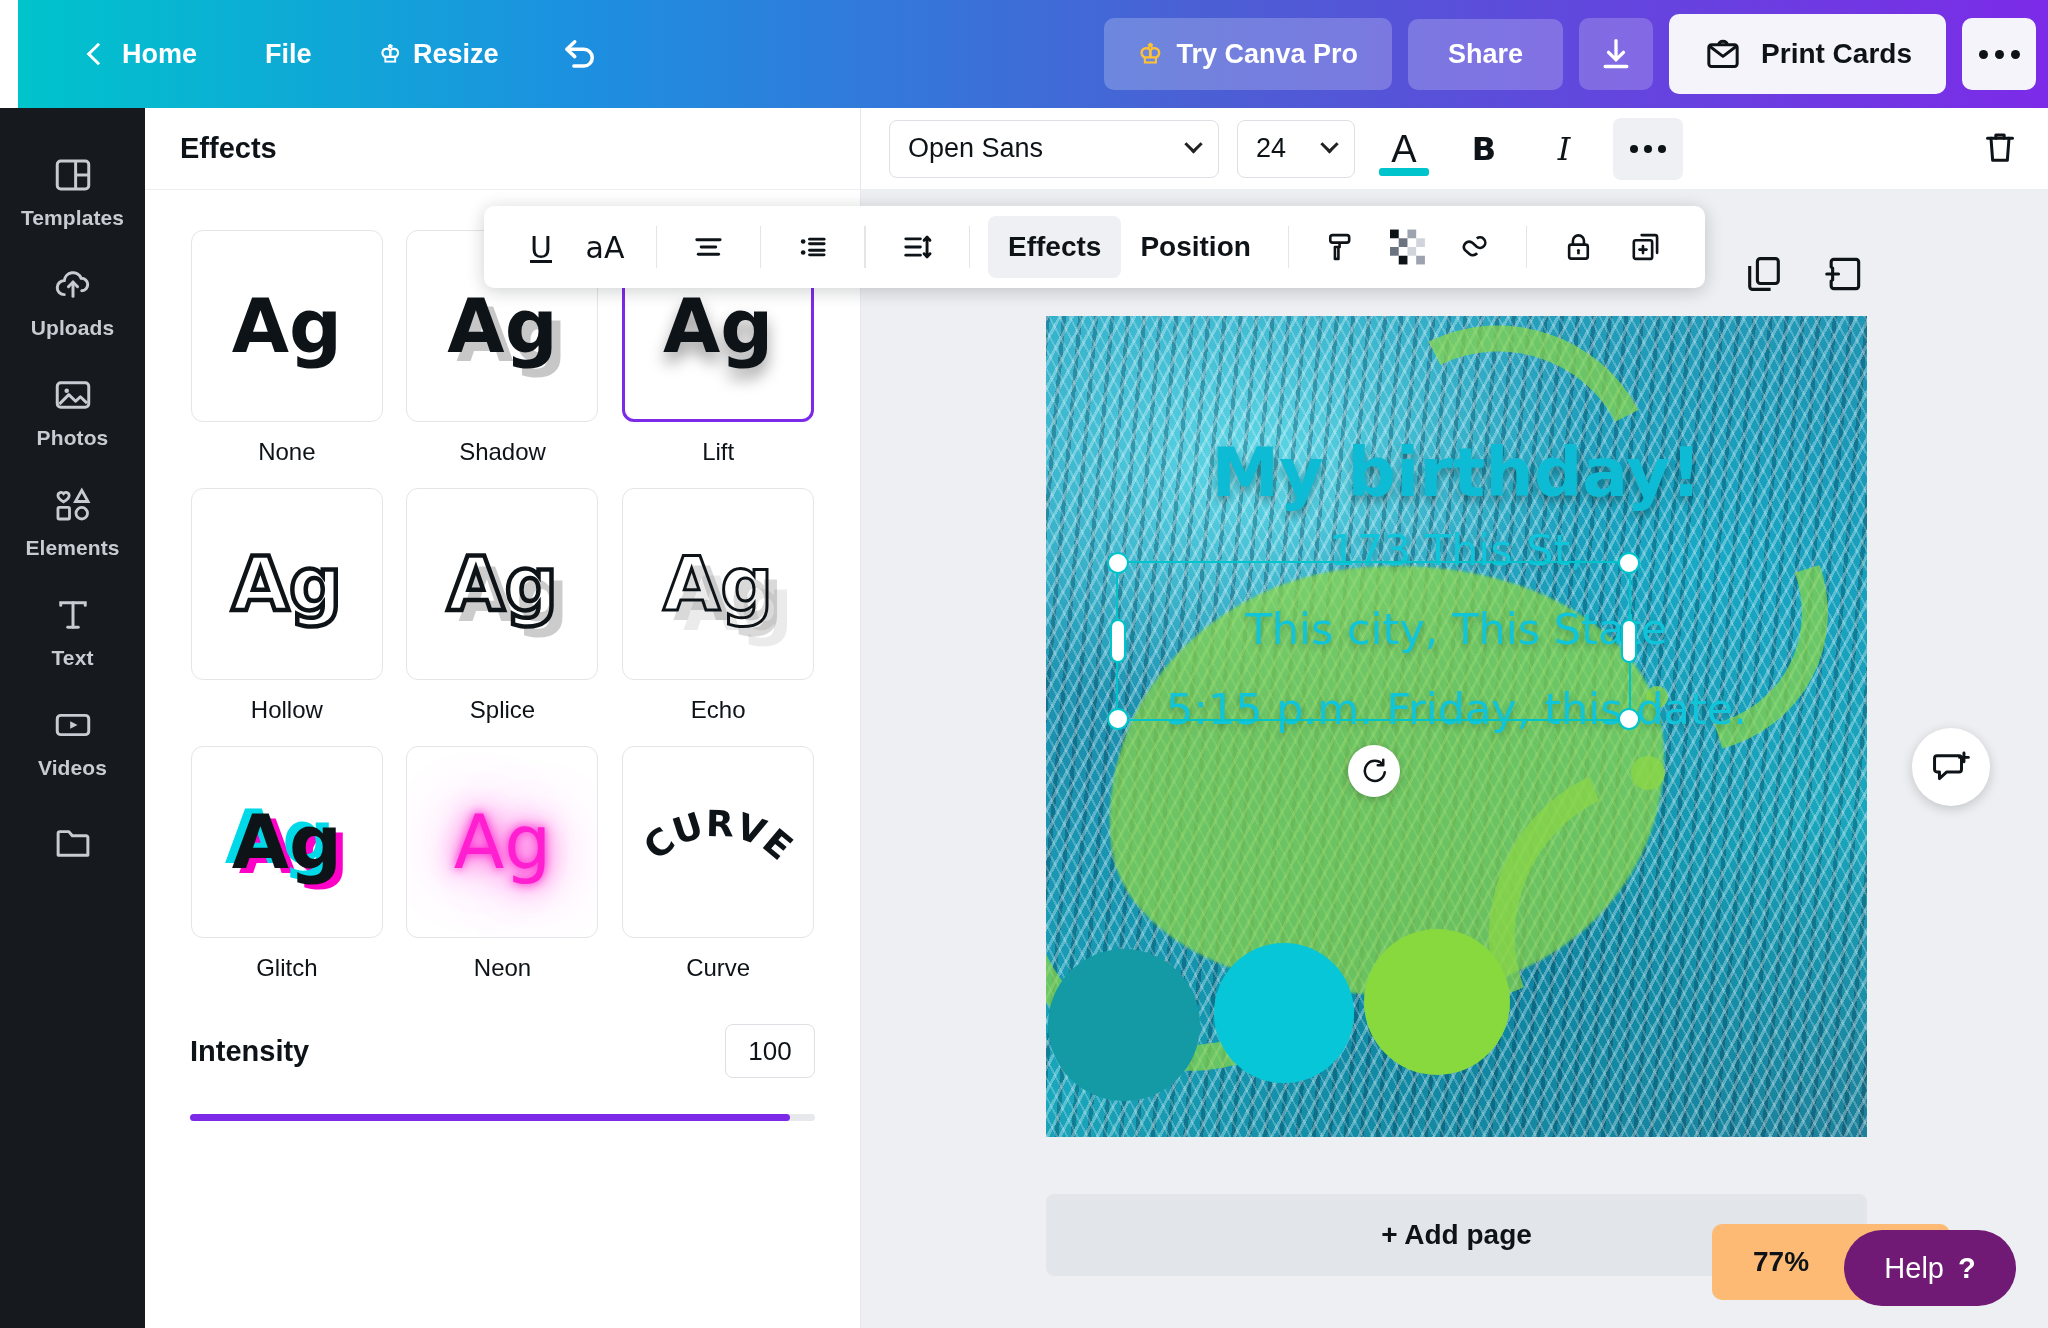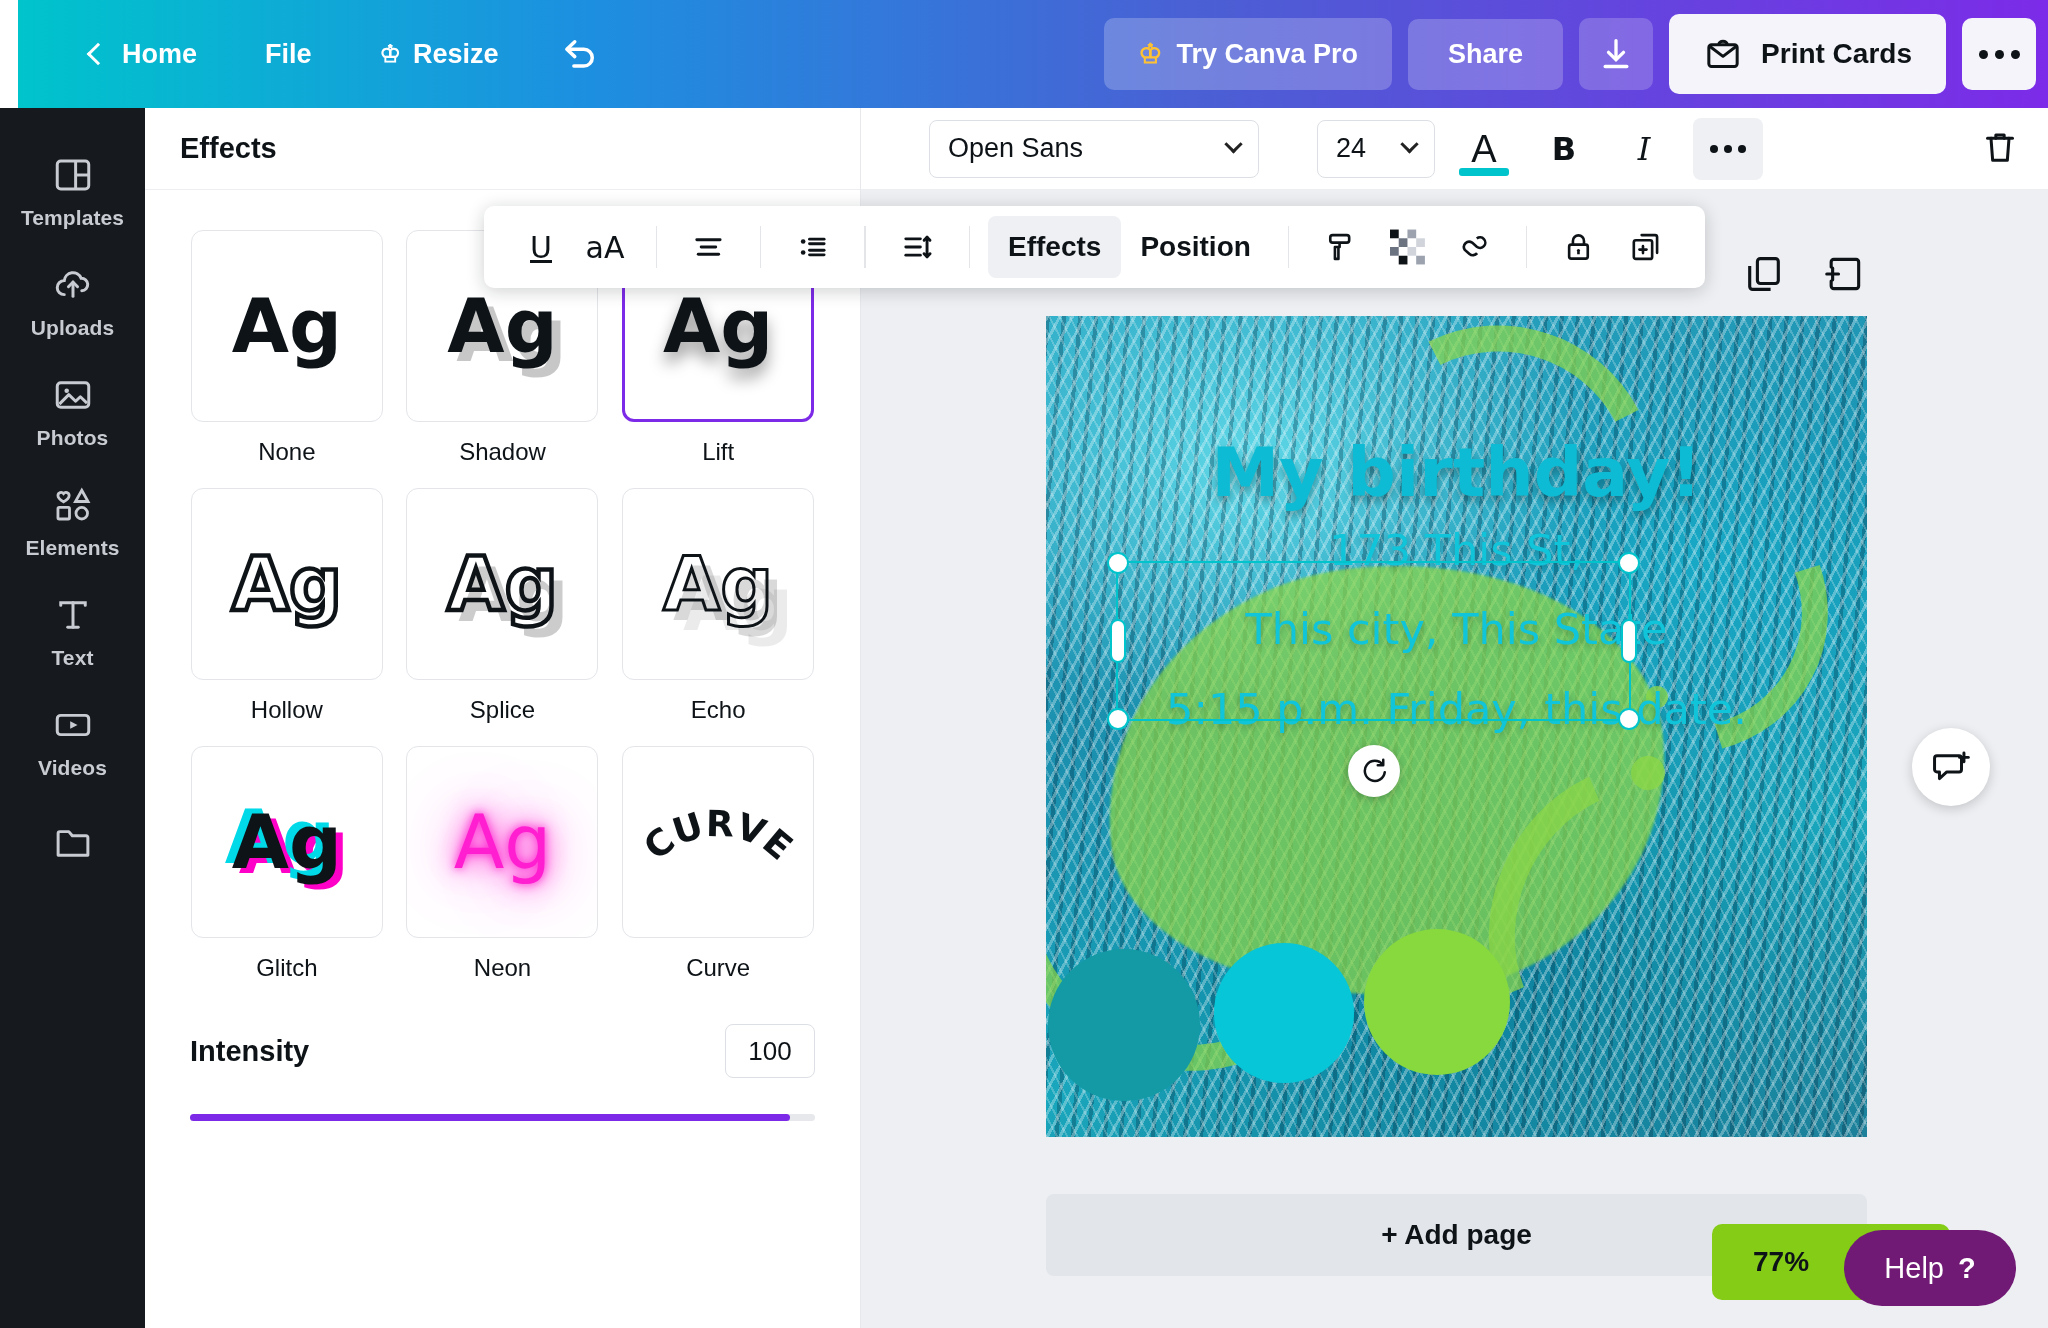--- a/index.html
+++ b/index.html
@@ -136,21 +136,21 @@
 
   
   .ctxbar {
     position: absolute; left: 861px; top: 108px; width: 1187px; height: 82px;
     background: #fff; border-bottom: 1px solid #eceef1; z-index: 25;
     display: flex; align-items: center; padding: 0 28px; gap: 18px;
   }
   .sel-box {
     height: 58px; border: 1.5px solid #dcdfe4; border-radius: 8px;
     display: flex; align-items: center; padding: 0 18px; gap: 20px;
-    font-size: 27px; color: #0e1318; cursor: pointer; background:#fff;margin-left:40px;
+    font-size: 27px; color: #0e1318; cursor: pointer; background:#fff;
   }
   .sel-font { width: 330px; }
   .sel-size { width: 118px; }
   .caret { width: 13px; height: 13px; border-right: 3px solid #222;
     border-bottom: 3px solid #222; transform: rotate(45deg) translate(-3px,-3px); margin-left:auto; }
   .ctx-btn { width: 62px; height: 62px; border-radius: 8px; display:flex;
     align-items:center; justify-content:center; cursor:pointer; font-size: 32px; color:#0e1318; }
   .colorA { position: relative; font-weight: 400; font-size: 38px; line-height: 1; }
   .colorA::after {
     content:""; position:absolute; left: 6px; right: 6px; bottom: 4px; height: 8px;
@@ -242,21 +242,21 @@
     background: #fff; border-radius: 50%; box-shadow: 0 3px 12px rgba(0,0,0,0.18);
     display:flex; align-items:center; justify-content:center; cursor:pointer; z-index: 14;
   }
   .addpage {
     position: absolute; left: 185px; bottom: 52px; width: 821px; height: 82px;
     background: #e2e5ea; border-radius: 8px; display:flex; align-items:center;
     justify-content:center; font-size: 28px; font-weight: 700; color:#0e1318; cursor:pointer;
   }
   .zoombox {
     position: absolute; right: 98px; bottom: 28px; width: 238px; height: 76px;
-    background: #84cc16; border-radius: 10px; display:flex; align-items:center;
+    background: #fdba74; border-radius: 10px; display:flex; align-items:center;
     justify-content: space-around; padding: 0 10px; z-index: 16;
   }
   .zoom-pct { font-size: 28px; font-weight: 700; color: #0e1318; cursor:pointer; }
   .helpbtn {
     position: absolute; right: 32px; bottom: 22px; width: 172px; height: 76px;
     background: #701a75; border-radius: 38px; color:#fff; font-size: 29px;
     display:flex; align-items:center; justify-content:center; gap: 14px;
     cursor:pointer; z-index: 50;
   }
 </style>

